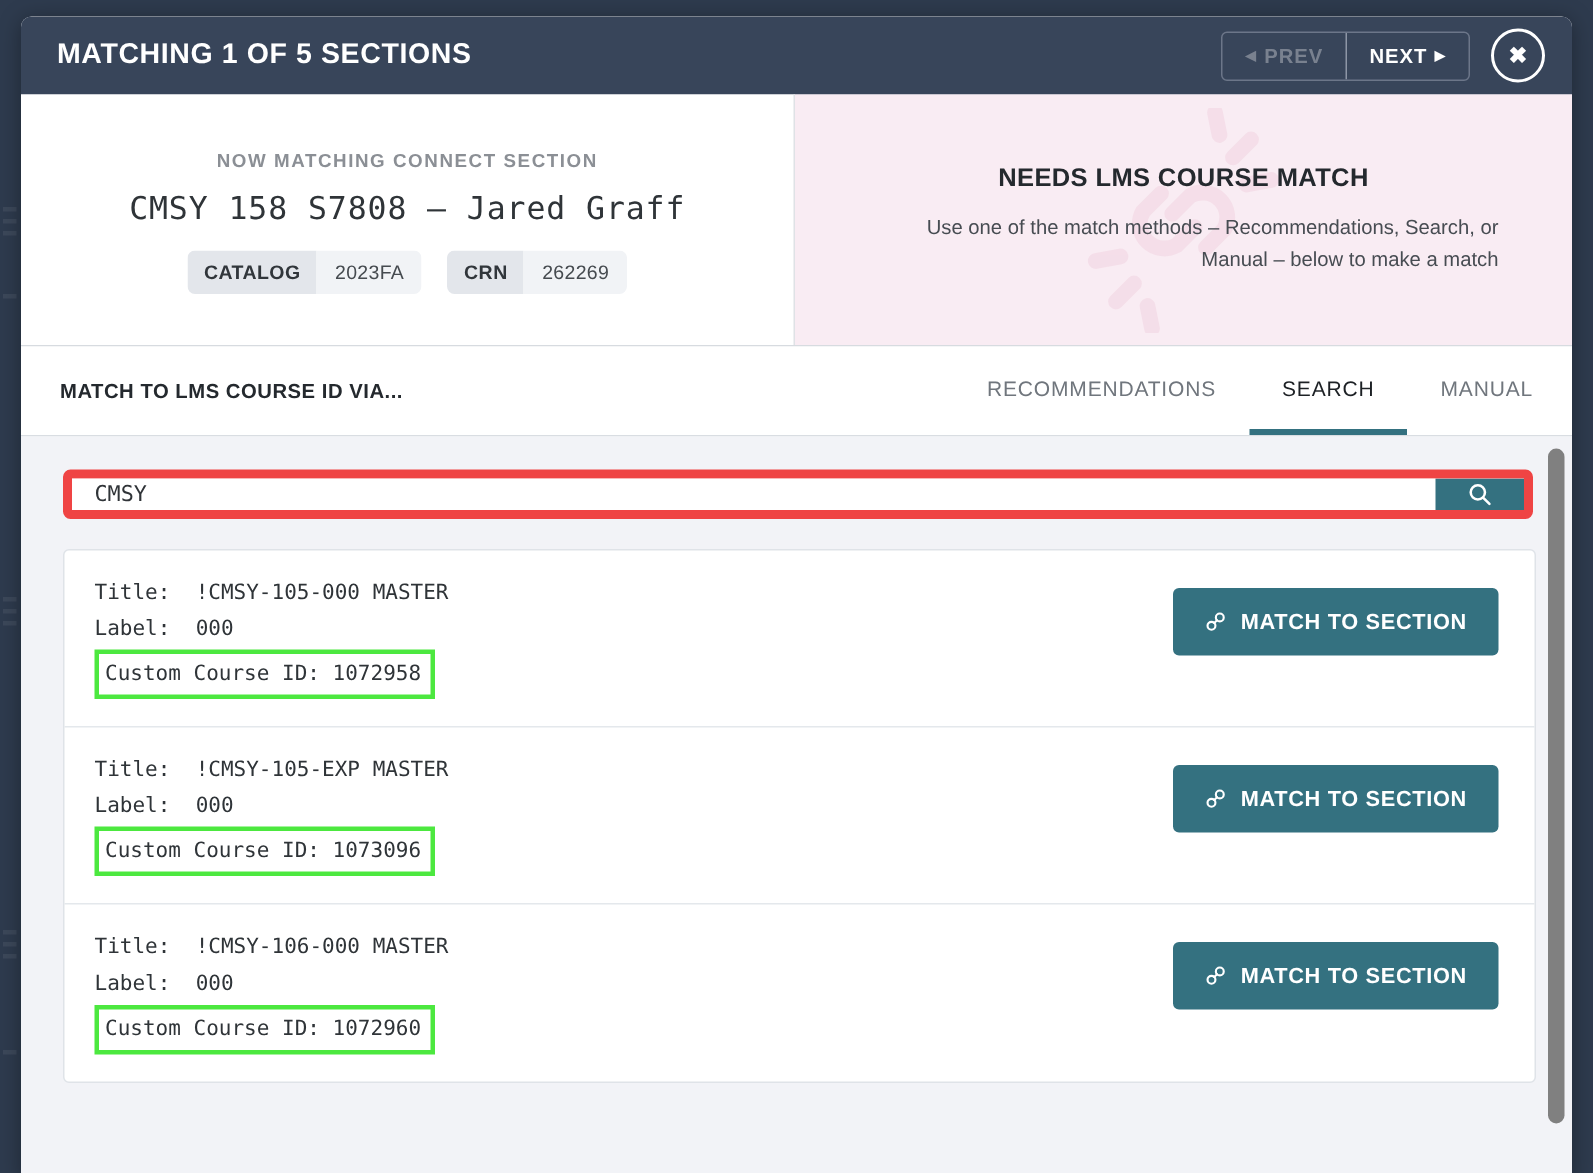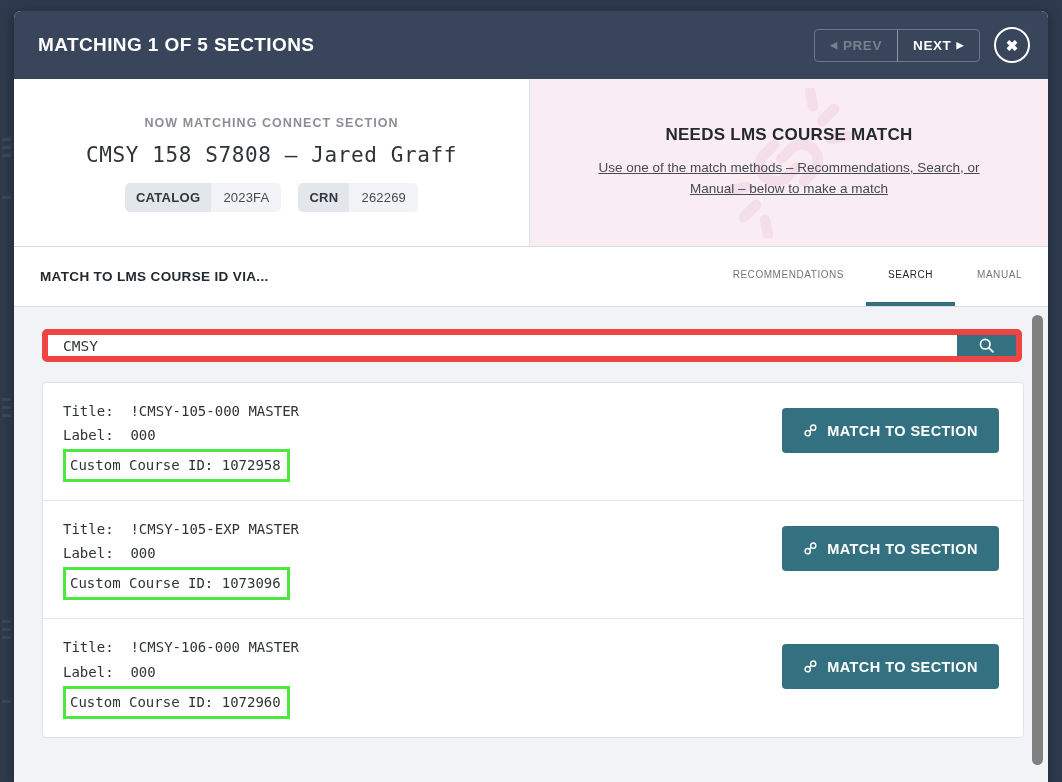--- a/index.html
+++ b/index.html
@@ -42,21 +42,21 @@
     background: #ffffff;
     border-radius: 7px 7px 0 0;
     overflow: hidden;
     box-shadow: 0 2px 14px rgba(0,0,0,0.35);
     display: flex;
     flex-direction: column;
   }
 
   
   .modal-header {
-    height: 68px;
+    height: 52px;
     background: #38455a;
     display: flex;
     align-items: center;
     padding: 0 18px 0 24px;
     flex: 0 0 auto;
   }
   .modal-title {
     color: #ffffff;
     font-size: 19px;
     font-weight: bold;
@@ -194,24 +194,23 @@
     font-weight: bold;
     letter-spacing: 0.25px;
     position: relative;
     margin-bottom: 13px;
     text-align: center;
   }
   .needs-sub {
     color: #474c52;
     font-size: 13.5px;
     line-height: 1.55;
-    text-align: center;
+    text-align: right;
     position: relative;
     max-width: 420px;
-    text-decoration: underline;
   }
 
   
   .tabbar {
     height: 60px;
     flex: 0 0 auto;
     display: flex;
     align-items: stretch;
     padding: 0 0 0 26px;
     background: #ffffff;
@@ -224,21 +223,21 @@
     letter-spacing: 0.35px;
     display: flex;
     align-items: center;
     flex: 1 1 auto;
     white-space: nowrap;
   }
   .tabs { display: flex; align-items: stretch; }
   .tab {
     display: flex;
     align-items: center;
-    font-size: 10px;
+    font-size: 14px;
     letter-spacing: 0.55px;
     color: #70767d;
     padding: 0 22px;
     cursor: pointer;
     border-bottom: 4px solid transparent;
     background: none;
     border-top: none; border-left: none; border-right: none;
     font-family: inherit;
     white-space: nowrap;
   }

